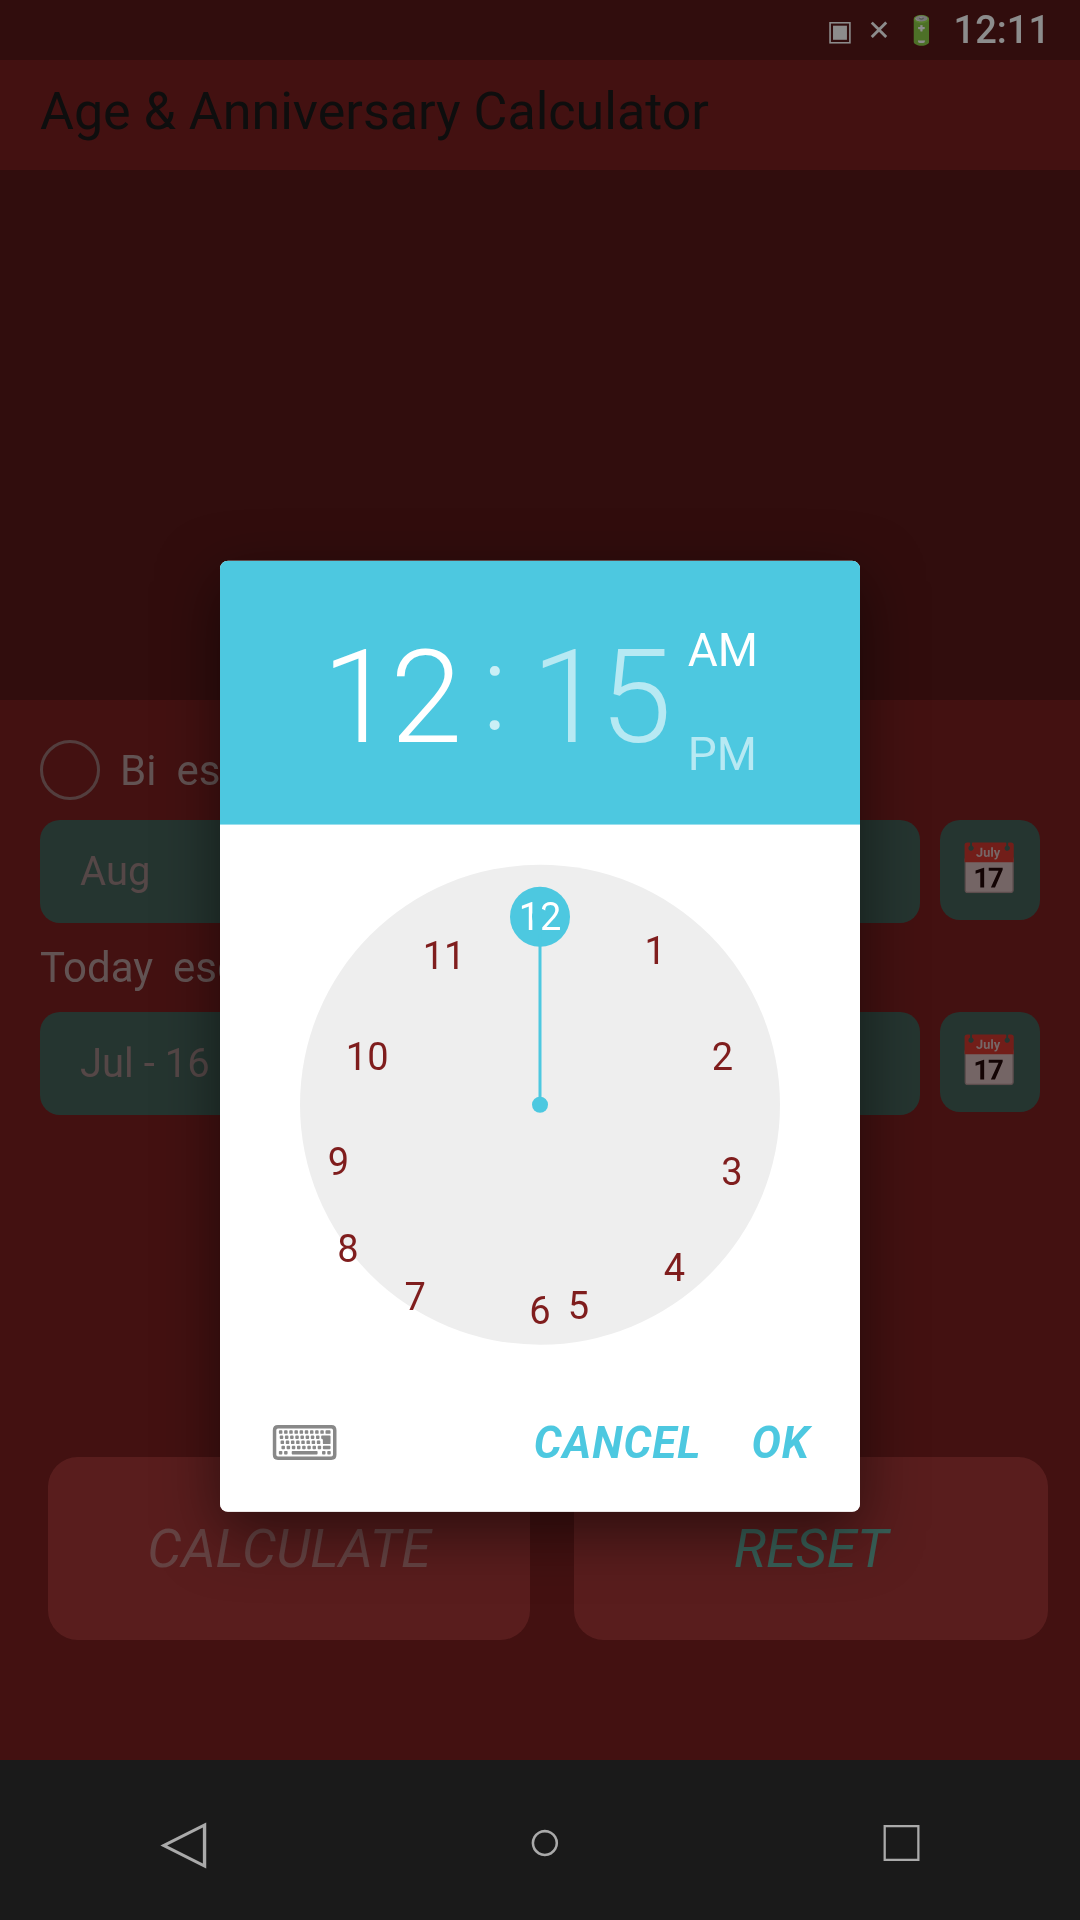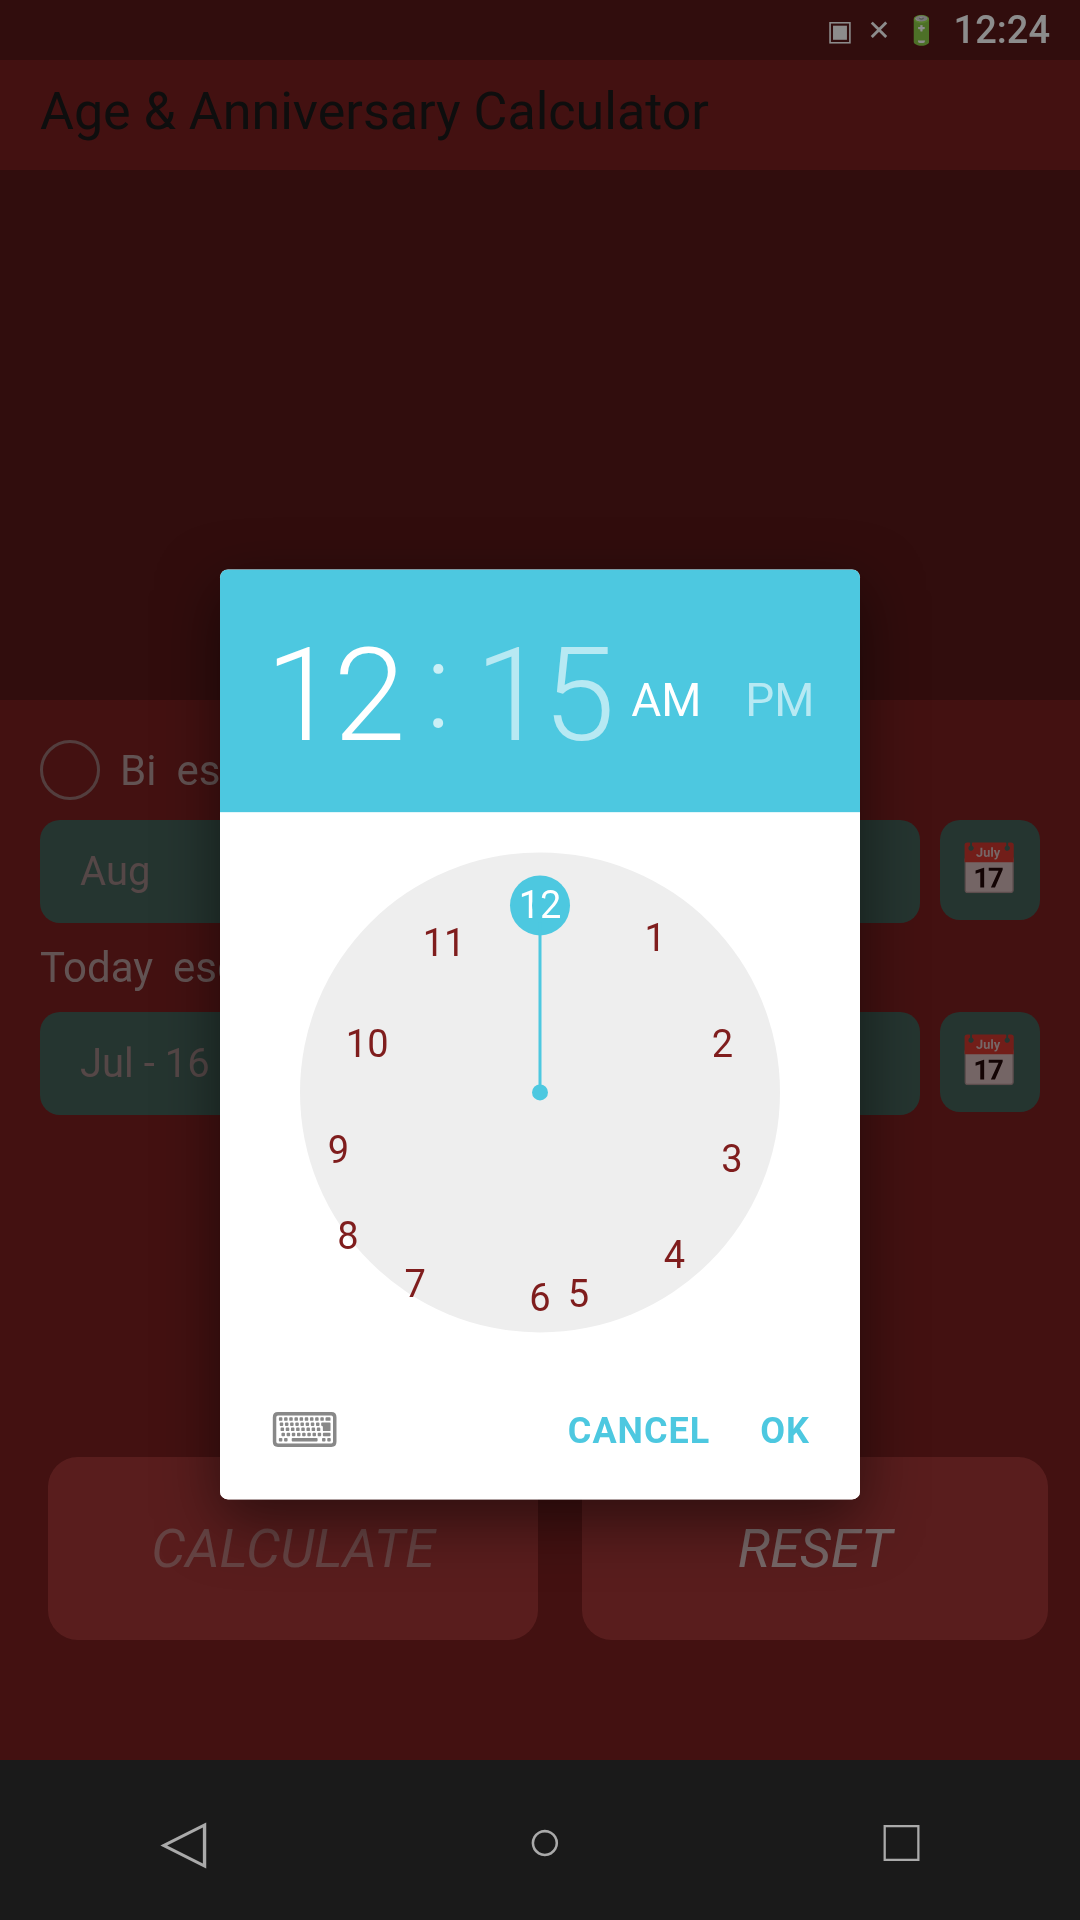--- a/index.html
+++ b/index.html
@@ -129,23 +129,23 @@
       padding: 60px 20px;
       font-size: 54px;
       color: #d4a0a0;
       text-align: center;
       opacity: 0.7;
     }
     .reset-btn {
       flex: 1;
       background: #b54040;
       border-radius: 30px;
-      padding: 60px 8px;
+      padding: 60px 16px;
       font-size: 54px;
-      color: #ffffff;
+      color: #5eead4;
       text-align: center;
       opacity: 0.7;
     }
 
     
     .nav-bar {
       position: absolute;
       bottom: 0;
       left: 0;
       width: 100%;
@@ -210,21 +210,21 @@
       top: -10px;
     }
     .hour-display {
       color: white;
     }
     .minute-display {
       color: rgba(255,255,255,0.6);
     }
     .ampm-container {
       display: flex;
-      flex-direction: row;
+      flex-direction: column;
       margin-top: 10px;
       gap: 44px;
     }
     .ampm-option {
       font-size: 46px;
       color: rgba(255,255,255,0.6);
       line-height: 1.3;
     }
     .ampm-option.active {
       color: white;
@@ -292,38 +292,39 @@
     .keyboard-icon {
       font-size: 48px;
       color: #888;
       cursor: pointer;
     }
     .dialog-btns {
       display: flex;
       gap: 50px;
     }
     .dialog-cancel, .dialog-ok {
-      font-size: 36px;
+      font-size: 44px;
       font-weight: 700;
       color: #4dc8e0;
       cursor: pointer;
       letter-spacing: 1px;
+      font-style: italic;
     }
   </style>
 </head>
 <body>
 
 <div class="ad-banner"></div>
 
 <div class="status-bar">
   <div class="status-icons">
     <span class="status-icon">▣</span>
     <span class="status-icon">✕</span>
     <span class="status-icon">🔋</span>
-    <span class="status-time">12:24</span>
+    <span class="status-time">12:11</span>
   </div>
 </div>
 
 <div class="app-bar">
   <span class="app-title">Age &amp; Anniversary Calculator</span>
 </div>
 
 <div class="form-area">
   <div class="form-row">
     <div style="width:60px;height:60px;border-radius:50%;border:3px solid #aaa;opacity:0.6;"></div>

